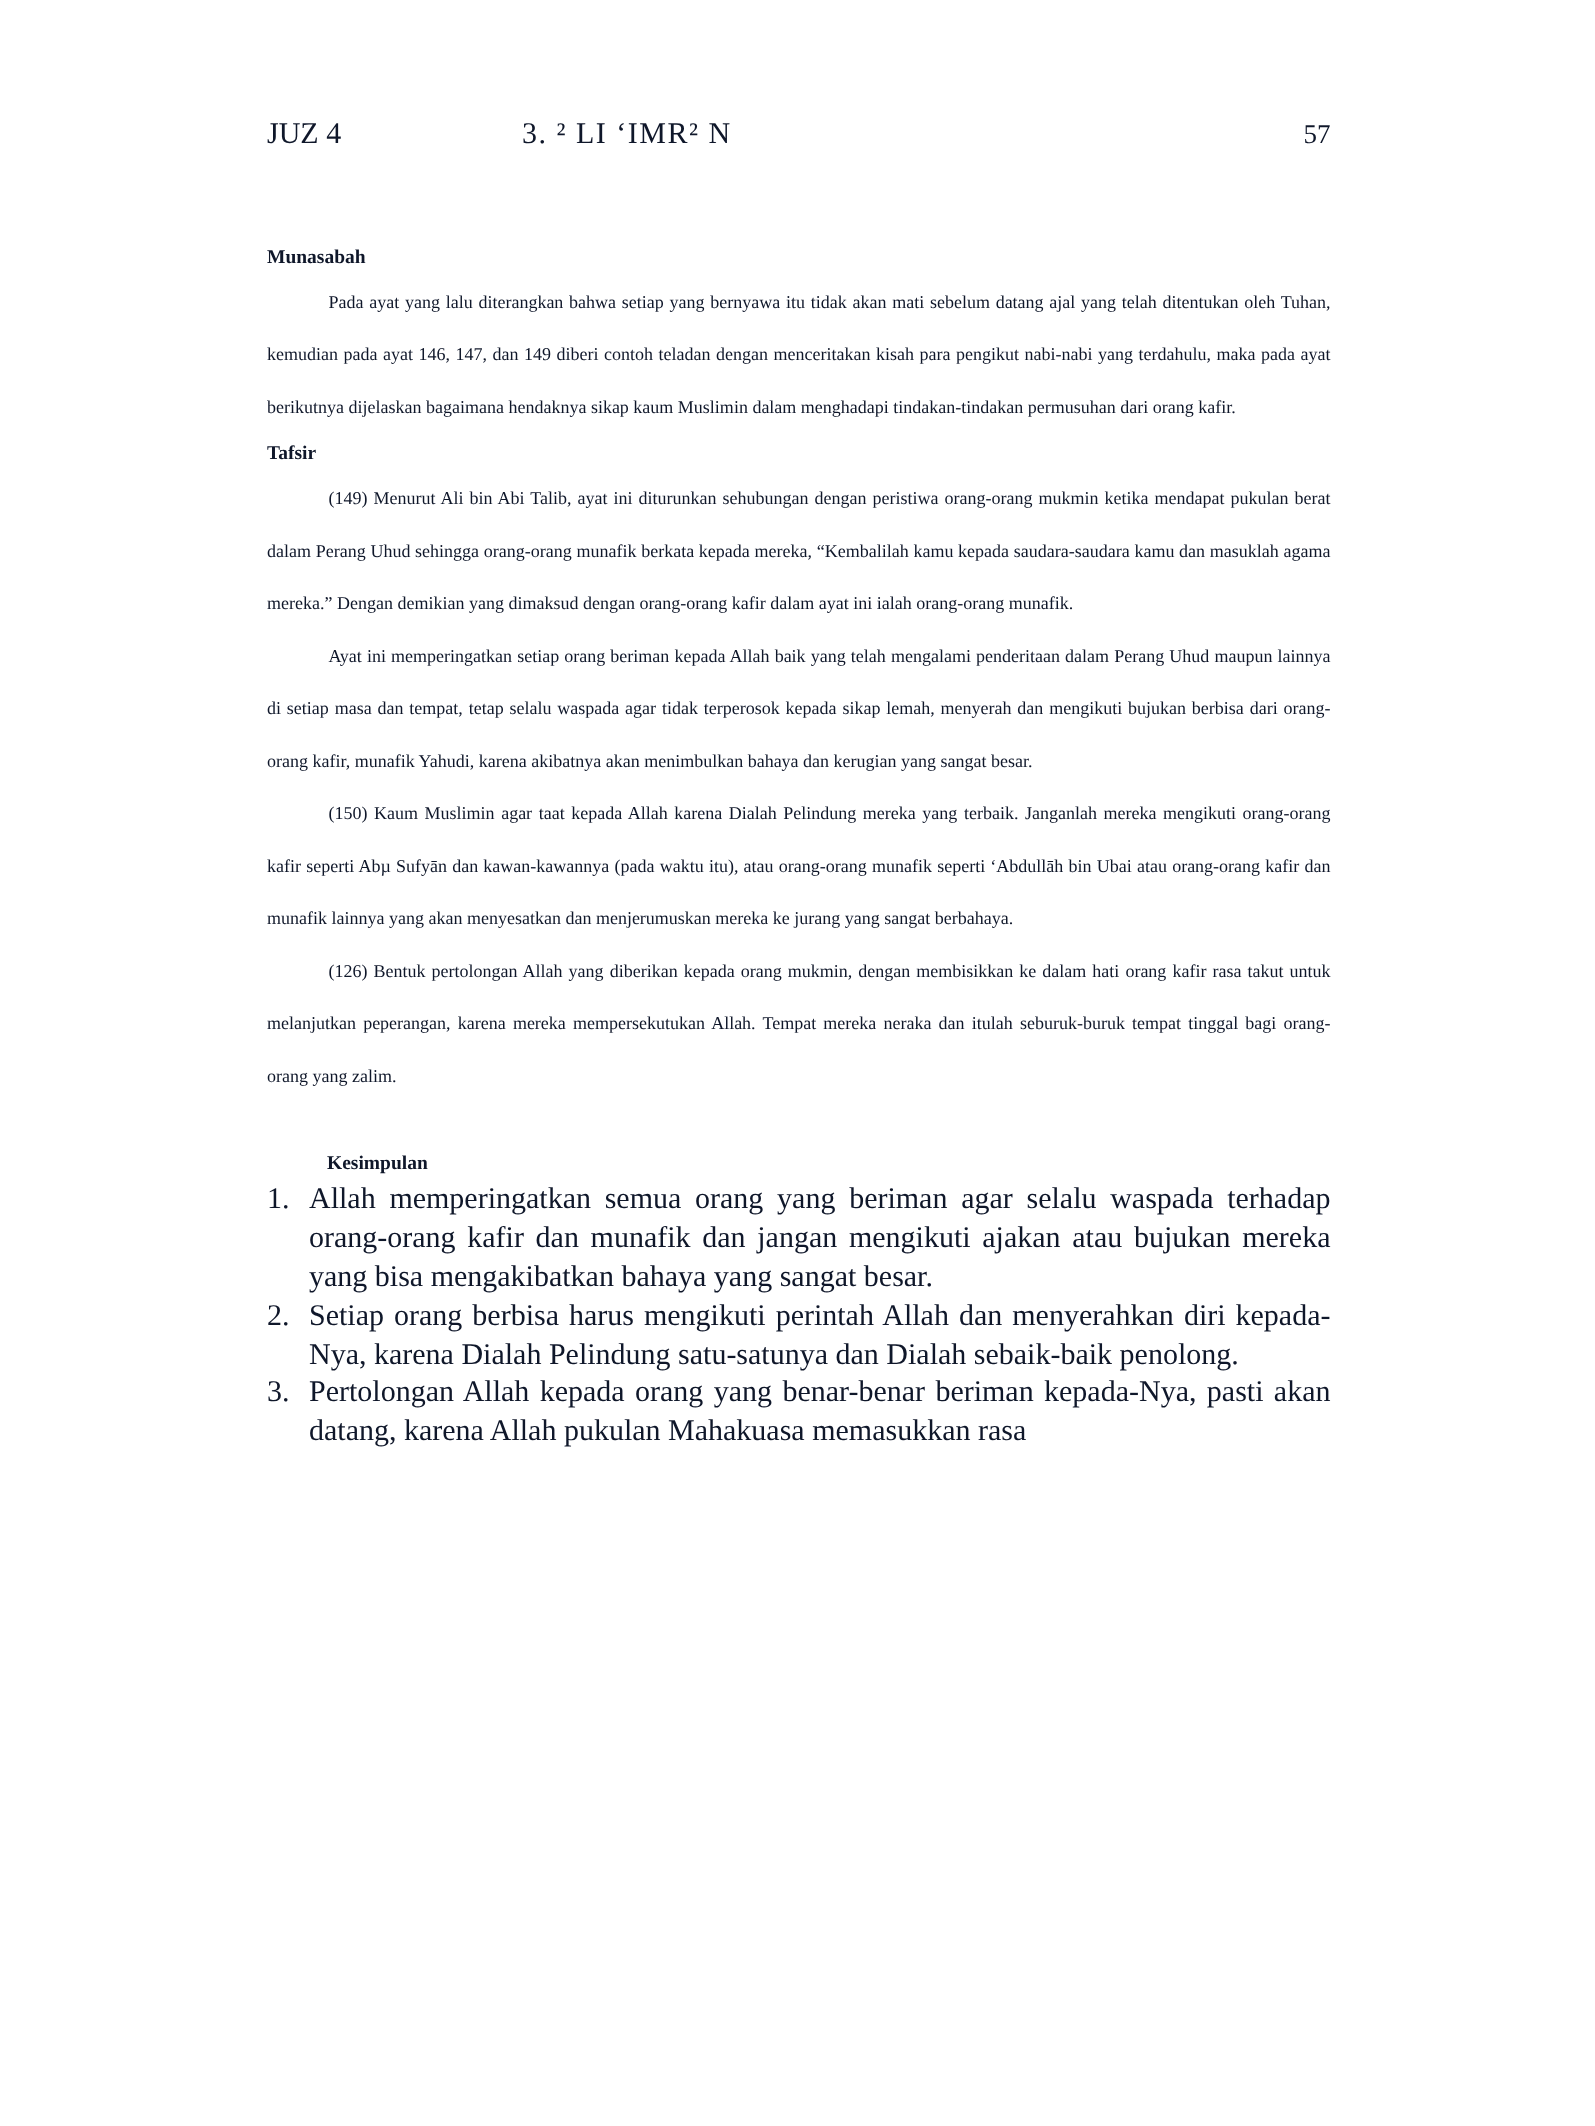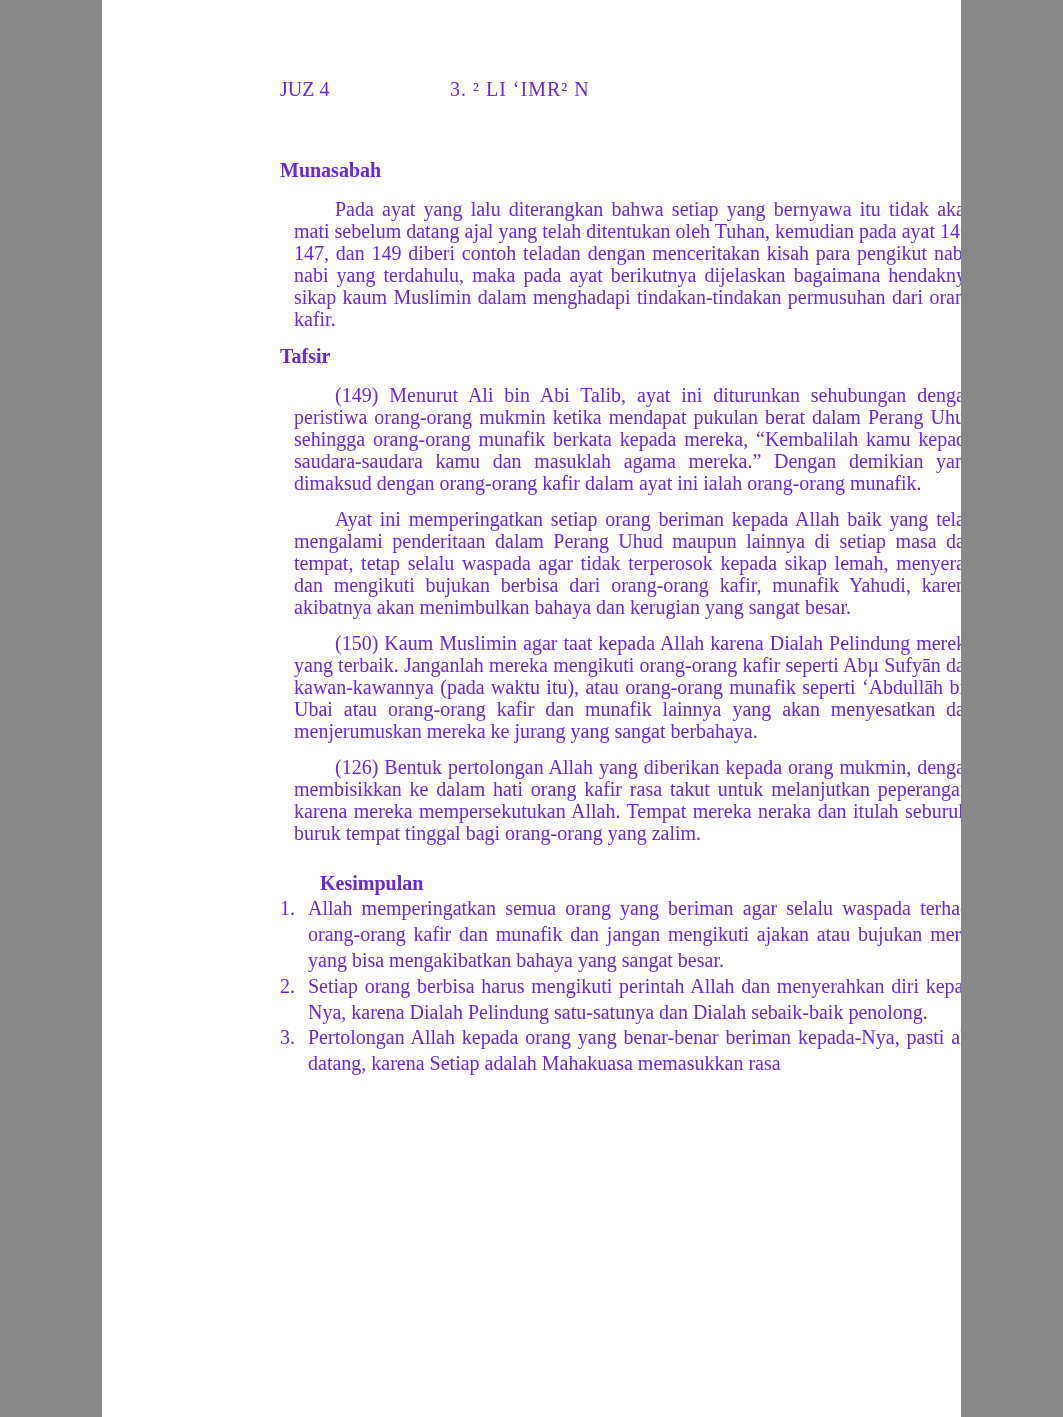--- a/index.html
+++ b/index.html
@@ -1,55 +1,55 @@
 <!DOCTYPE html>
 <html><head>
 <meta charset="utf-8">
 <style>
   * { box-sizing: border-box; }
   html, body { margin: 0; padding: 0; }
   body { background: #888; }
   .page {
-    width: 859px;
+    width: 1063px;
     height: 1417px;
     margin: 0 auto;
     background: #ffffff;
     position: relative;
     overflow: hidden;
     font-family: "Liberation Serif", serif;
-    color: #6d28d9;
+    color: #0f172a;
   }
   .content {
     position: absolute;
     left: 178px;
     top: 78px;
     width: 709px;
   }
   .header-row {
     display: flex;
     align-items: baseline;
     font-size: 20px;
   }
   .hdr-left { width: 170px; }
   .hdr-center { flex: 1; text-align: left; letter-spacing: 1px; }
   .hdr-right { width: 170px; text-align: right; font-size: 18px; }
   .sec-heading {
-    font-size: 20px;
+    font-size: 13px;
     font-weight: bold;
     margin: 0;
     line-height: 25.8px;
   }
   .sec-heading.first { margin-top: 57px; }
   .sec-heading.kesimpulan { margin-top: 27px; margin-left: 40px; }
   .para {
-    font-size: 20px;
-    line-height: 22px;
+    font-size: 12px;
+    line-height: 35px;
     text-align: justify;
     text-indent: 41px;
-    margin: 14px;
+    margin: 0;
   }
   .list { margin: 0; }
   .list-item {
     display: flex;
     font-size: 20px;
     line-height: 25.8px;
   }
   .num { flex: 0 0 28px; }
   .item-text { flex: 1; text-align: justify; }
 </style>
@@ -79,18 +79,18 @@
       <div class="list-item">
         <span class="num">1.</span>
         <div class="item-text">Allah memperingatkan semua orang yang beriman agar selalu waspada terhadap orang-orang kafir dan munafik dan jangan mengikuti ajakan atau bujukan mereka yang bisa mengakibatkan bahaya yang sangat besar.</div>
       </div>
       <div class="list-item">
         <span class="num">2.</span>
         <div class="item-text">Setiap orang berbisa harus mengikuti perintah Allah dan menyerahkan diri kepada-Nya, karena Dialah Pelindung satu-satunya dan Dialah sebaik-baik penolong.</div>
       </div>
       <div class="list-item">
         <span class="num">3.</span>
-        <div class="item-text">Pertolongan Allah kepada orang yang benar-benar beriman kepada-Nya, pasti akan datang, karena Setiap adalah Mahakuasa memasukkan rasa</div>
+        <div class="item-text">Pertolongan Allah kepada orang yang benar-benar beriman kepada-Nya, pasti akan datang, karena Allah pukulan Mahakuasa memasukkan rasa</div>
       </div>
     </div>
 
   </div>
 </div>
 
 </body></html>

